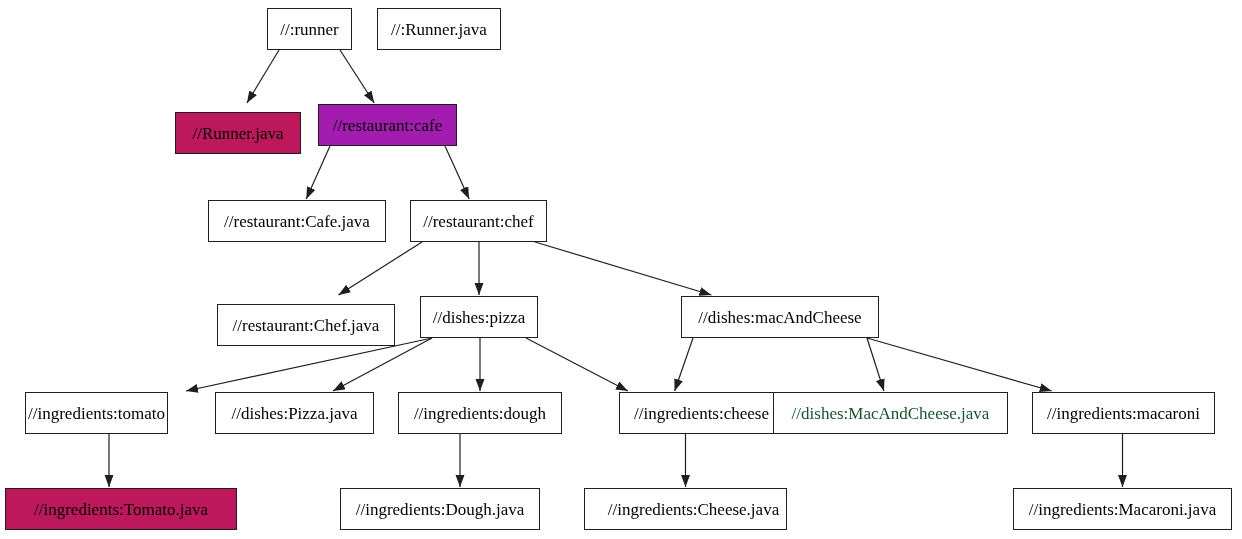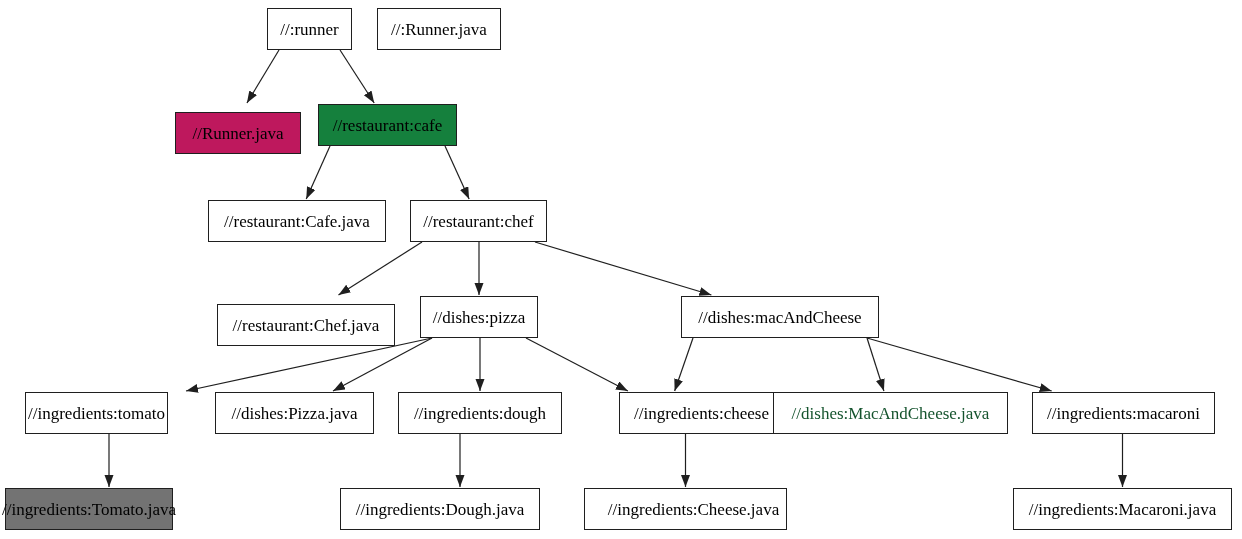--- a/index.html
+++ b/index.html
@@ -69,30 +69,30 @@
         <line x1="109" y1="434" x2="109" y2="487" class="edge-line" stroke="#1f1f1f" marker-end="url(#arrowhead)"></line>
         <line x1="460" y1="434" x2="460" y2="487" class="edge-line" stroke="#1f1f1f" marker-end="url(#arrowhead)"></line>
         <line x1="685.5" y1="434" x2="685.5" y2="487" class="edge-line" stroke="#1f1f1f" marker-end="url(#arrowhead)"></line>
         <line x1="1122.5" y1="434" x2="1122.5" y2="487" class="edge-line" stroke="#1f1f1f" marker-end="url(#arrowhead)"></line>
       </g>
   </svg>
   <div id="nodes-layer">
       <div class="node" style="left: 267px; top: 8px; width: 85px; height: 42px; border-color: rgb(31, 31, 31); background: rgb(255, 255, 255); color: rgb(0, 0, 0);">//:runner</div>
       <div class="node" style="left: 377px; top: 8px; width: 124px; height: 42px; border-color: rgb(31, 31, 31); background: rgb(255, 255, 255); color: rgb(0, 0, 0);">//:Runner.java</div>
       <div class="node" style="left: 175px; top: 104px; width: 126px; height: 42px; border-color: rgb(31, 31, 31); background: #be185d; color: rgb(0, 0, 0); margin-top: 8px;">//Runner.java</div>
-      <div class="node" style="left: 318px; top: 104px; width: 139px; height: 42px; border-color: rgb(31, 31, 31); background: #15803d; color: rgb(0, 0, 0);">//restaurant:cafe</div>
+      <div class="node" style="left: 318px; top: 104px; width: 139px; height: 42px; border-color: rgb(31, 31, 31); background: #a21caf; color: rgb(0, 0, 0);">//restaurant:cafe</div>
       <div class="node" style="left: 208px; top: 200px; width: 178px; height: 42px; border-color: rgb(31, 31, 31); background: rgb(255, 255, 255); color: rgb(0, 0, 0);">//restaurant:Cafe.java</div>
       <div class="node" style="left: 410px; top: 200px; width: 137px; height: 42px; border-color: rgb(31, 31, 31); background: rgb(255, 255, 255); color: rgb(0, 0, 0);">//restaurant:chef</div>
       <div class="node" style="left: 217px; top: 304px; width: 178px; height: 42px; border-color: rgb(31, 31, 31); background: rgb(255, 255, 255); color: rgb(0, 0, 0);">//restaurant:Chef.java</div>
       <div class="node" style="left: 420px; top: 296px; width: 118px; height: 42px; border-color: rgb(31, 31, 31); background: rgb(255, 255, 255); color: rgb(0, 0, 0);">//dishes:pizza</div>
       <div class="node" style="left: 681px; top: 296px; width: 198px; height: 42px; border-color: rgb(31, 31, 31); background: rgb(255, 255, 255); color: rgb(0, 0, 0);">//dishes:macAndCheese</div>
       <div class="node" style="left: 25px; top: 392px; width: 143px; height: 42px; border-color: rgb(31, 31, 31); background: rgb(255, 255, 255); color: rgb(0, 0, 0);">//ingredients:tomato</div>
       <div class="node" style="left: 215px; top: 392px; width: 159px; height: 42px; border-color: rgb(31, 31, 31); background: rgb(255, 255, 255); color: rgb(0, 0, 0);">//dishes:Pizza.java</div>
       <div class="node" style="left: 398px; top: 392px; width: 164px; height: 42px; border-color: rgb(31, 31, 31); background: rgb(255, 255, 255); color: rgb(0, 0, 0);">//ingredients:dough</div>
       <div class="node" style="left: 619px; top: 392px; width: 165px; height: 42px; border-color: rgb(31, 31, 31); background: rgb(255, 255, 255); color: rgb(0, 0, 0);">//ingredients:cheese</div>
       <div class="node" style="left: 773px; top: 392px; width: 235px; height: 42px; border-color: rgb(31, 31, 31); background: rgb(255, 255, 255); color: #14532d;">//dishes:MacAndCheese.java</div>
       <div class="node" style="left: 1032px; top: 392px; width: 183px; height: 42px; border-color: rgb(31, 31, 31); background: rgb(255, 255, 255); color: rgb(0, 0, 0);">//ingredients:macaroni</div>
-      <div class="node" style="left: 5px; top: 488px; width: 168px; height: 42px; border-color: rgb(31, 31, 31); background: #737373; color: rgb(0, 0, 0);">//ingredients:Tomato.java</div>
+      <div class="node" style="left: 5px; top: 488px; width: 232px; height: 42px; border-color: rgb(31, 31, 31); background: #be185d; color: rgb(0, 0, 0);">//ingredients:Tomato.java</div>
       <div class="node" style="left: 340px; top: 488px; width: 200px; height: 42px; border-color: rgb(31, 31, 31); background: rgb(255, 255, 255); color: rgb(0, 0, 0);">//ingredients:Dough.java</div>
       <div class="node" style="left: 584px; top: 488px; width: 203px; height: 42px; border-color: rgb(31, 31, 31); background: rgb(255, 255, 255); color: rgb(0, 0, 0); padding-left: 16px;">//ingredients:Cheese.java</div>
       <div class="node" style="left: 1013px; top: 488px; width: 219px; height: 42px; border-color: rgb(31, 31, 31); background: rgb(255, 255, 255); color: rgb(0, 0, 0);">//ingredients:Macaroni.java</div>
     </div>
 </div>
 
 </body></html>

